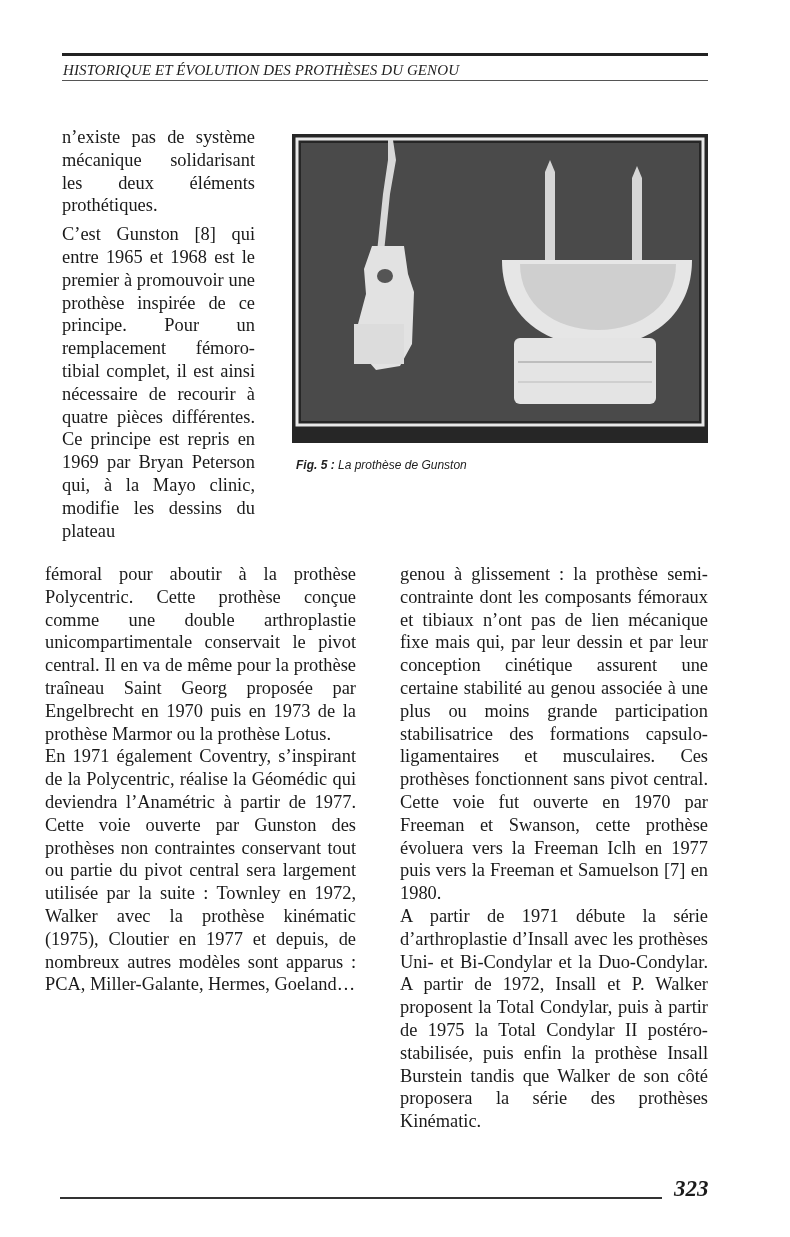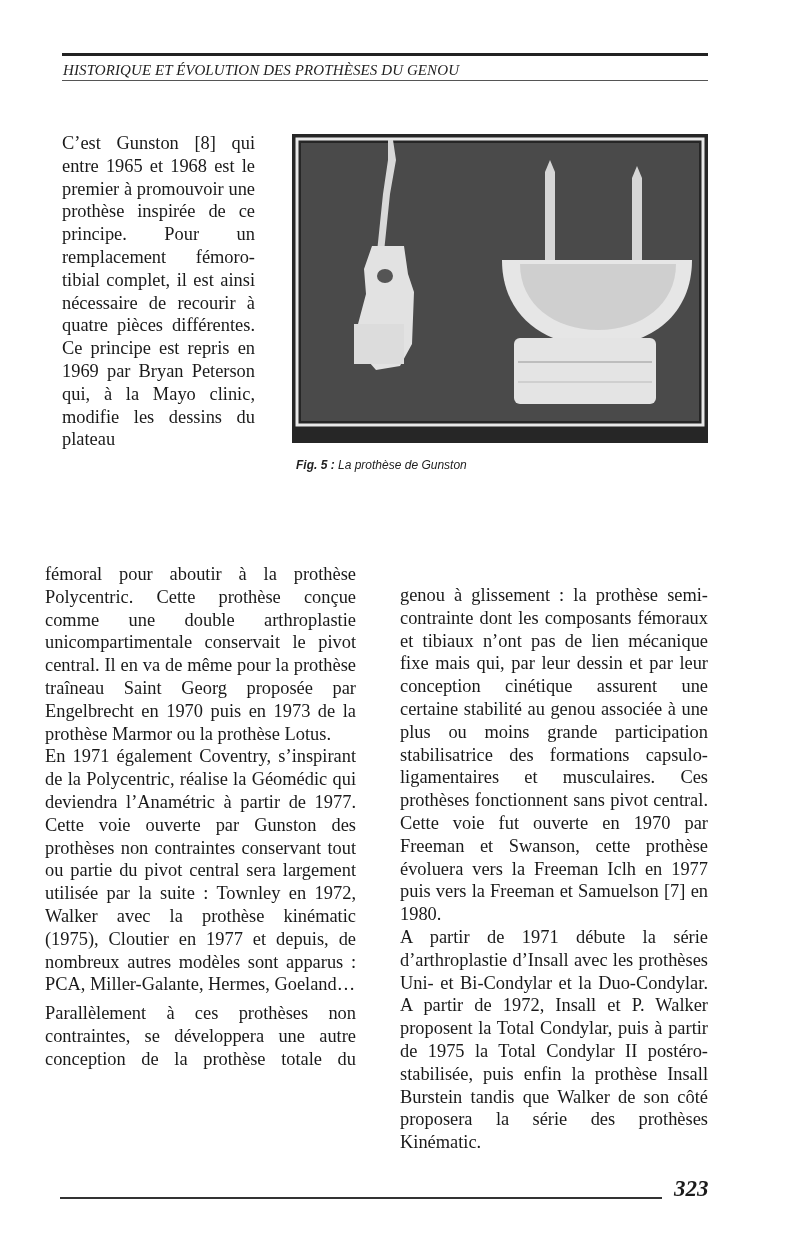--- a/index.html
+++ b/index.html
@@ -24,21 +24,21 @@
   }
   .text p { margin: 0; }
   .text p.gap { margin-top: 6px; }
   .col-left-narrow {
     position: absolute; left: 62px; top: 126px; width: 193px;
   }
   .col-left-wide {
     position: absolute; left: 45px; top: 563px; width: 311px;
   }
   .col-right {
-    position: absolute; left: 400px; top: 584px; width: 308px;
+    position: absolute; left: 400px; top: 563px; width: 308px;
   }
   .figure {
     position: absolute; left: 292px; top: 134px; width: 416px; height: 309px;
     background: #2a2a2a;
   }
   .figure svg { display: block; }
   .caption {
     position: absolute; left: 296px; top: 458px;
     font-family: "Liberation Sans", "DejaVu Sans", sans-serif;
     font-size: 12px; font-style: italic; color: #222;
@@ -55,20 +55,21 @@
   .just-last { text-align-last: justify; }
 </style>
 </head>
 <body>
 
 <div class="rule-top-thick"></div>
 <div class="running-head">HISTORIQUE ET ÉVOLUTION DES PROTHÈSES DU GENOU</div>
 <div class="rule-top-thin"></div>
 
 <div class="text col-left-narrow">
+  <p>n’existe pas de système mécanique solidarisant les deux éléments prothétiques.</p>
   <p class="gap just-last">C’est Gunston [8] qui entre 1965 et 1968 est le premier à promouvoir une prothèse inspirée de ce principe. Pour un remplacement fémoro-tibial complet, il est ainsi nécessaire de recourir à quatre pièces différentes. Ce principe est repris en 1969 par Bryan Peterson qui, à la Mayo clinic, modifie les dessins du plateau</p>
 </div>
 
 <div class="figure">
   <svg width="416" height="309" viewBox="0 0 416 309">
     <rect x="0" y="0" width="416" height="309" fill="#262626"></rect>
     <rect x="5" y="5" width="406" height="286" fill="none" stroke="#e8e8e8" stroke-width="3"></rect>
     <rect x="9" y="9" width="398" height="278" fill="#4a4a4a"></rect>
 
     <g>
@@ -91,21 +92,20 @@
     </g>
   </svg>
 </div>
 <div class="caption">
   <span class="fig-label">Fig. 5 :</span><span> La prothèse de Gunston</span>
 </div>
 
 <div class="text col-left-wide">
   <p>fémoral pour aboutir à la prothèse Polycentric. Cette prothèse conçue comme une double arthroplastie unicompartimentale conservait le pivot central. Il en va de même pour la prothèse traîneau Saint Georg proposée par Engelbrecht en 1970 puis en 1973 de la prothèse Marmor ou la prothèse Lotus.</p>
   <p>En 1971 également Coventry, s’inspirant de la Polycentric, réalise la Géomédic qui deviendra l’Anamétric à partir de 1977. Cette voie ouverte par Gunston des prothèses non contraintes conservant tout ou partie du pivot central sera largement utilisée par la suite : Townley en 1972, Walker avec la prothèse kinématic (1975), Cloutier en 1977 et depuis, de nombreux autres modèles sont apparus : PCA, Miller-Galante, Hermes, Goeland…</p>
-  <p class="gap just-last">Parallèlement à ces prothèses non contraintes, se développera une autre conception de la prothèse totale du</p>
 </div>
 
 <div class="text col-right">
   <p>genou à glissement : la prothèse semi-contrainte dont les composants fémoraux et tibiaux n’ont pas de lien mécanique fixe mais qui, par leur dessin et par leur conception cinétique assurent une certaine stabilité au genou associée à une plus ou moins grande participation stabilisatrice des formations capsulo-ligamentaires et musculaires. Ces prothèses fonctionnent sans pivot central. Cette voie fut ouverte en 1970 par Freeman et Swanson, cette prothèse évoluera vers la Freeman Iclh en 1977 puis vers la Freeman et Samuelson [7] en 1980.</p>
   <p>A partir de 1971 débute la série d’arthroplastie d’Insall avec les prothèses Uni- et Bi-Condylar et la Duo-Condylar. A partir de 1972, Insall et P. Walker proposent la Total Condylar, puis à partir de 1975 la Total Condylar II postéro-stabilisée, puis enfin la prothèse Insall Burstein tandis que Walker de son côté proposera la série des prothèses Kinématic.</p>
 </div>
 
 <div class="rule-bottom"></div>
 <div class="page-number">323</div>
 

